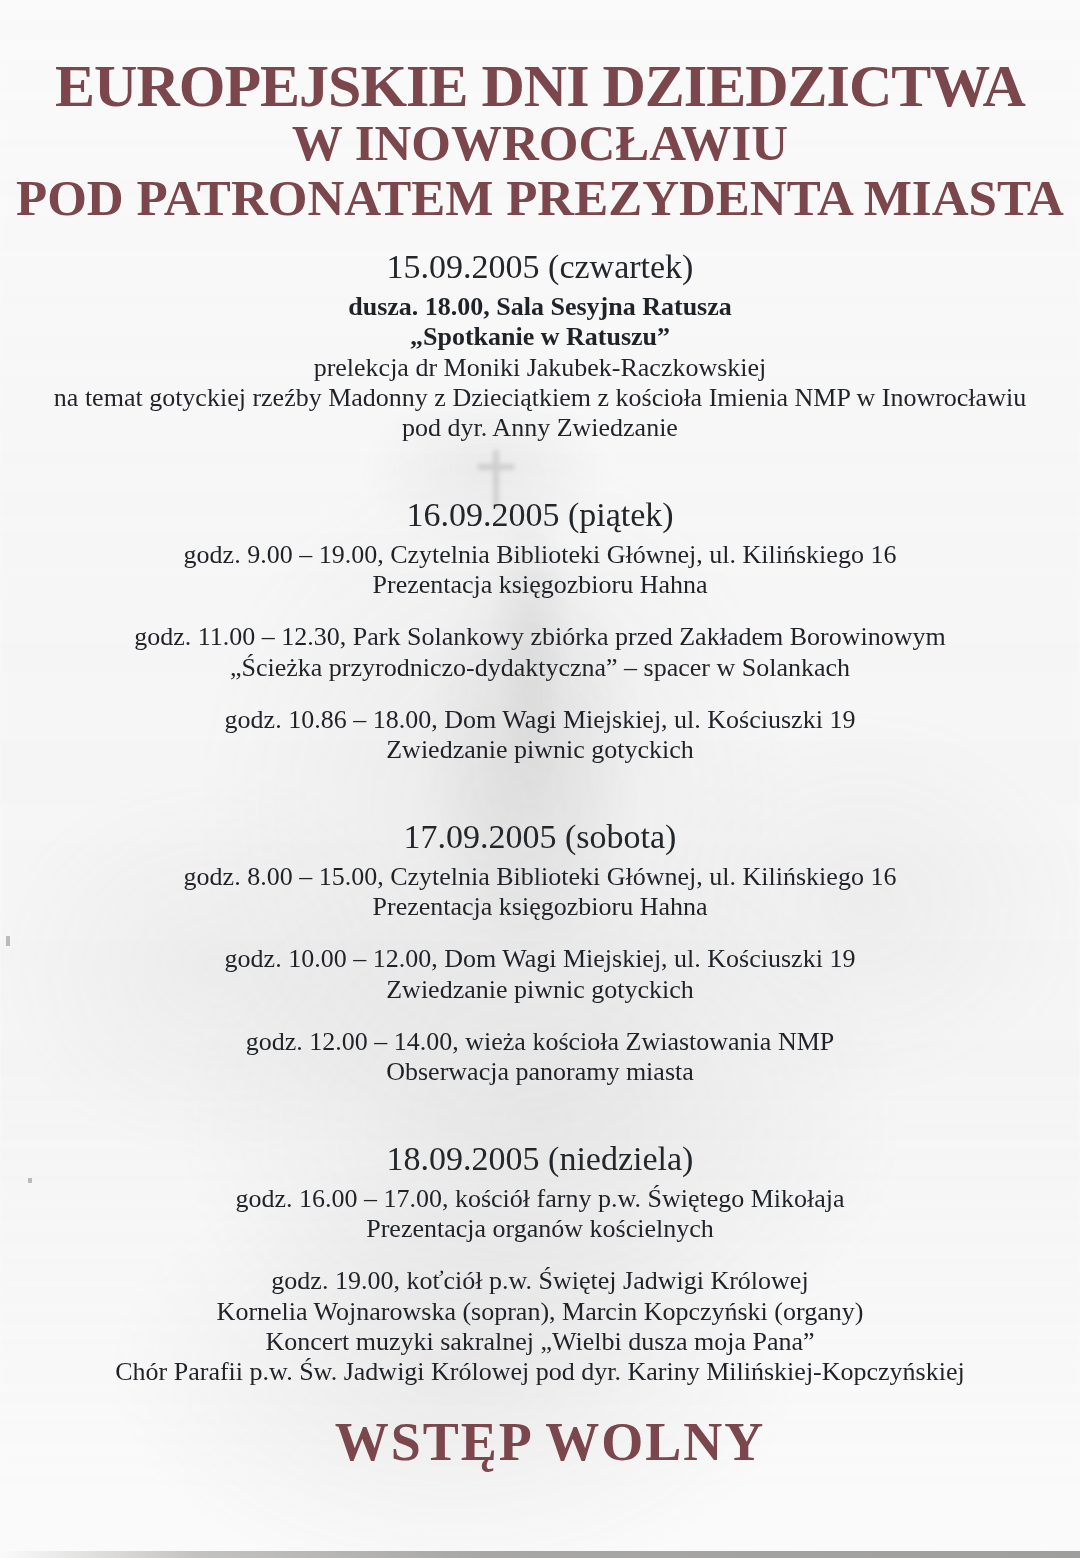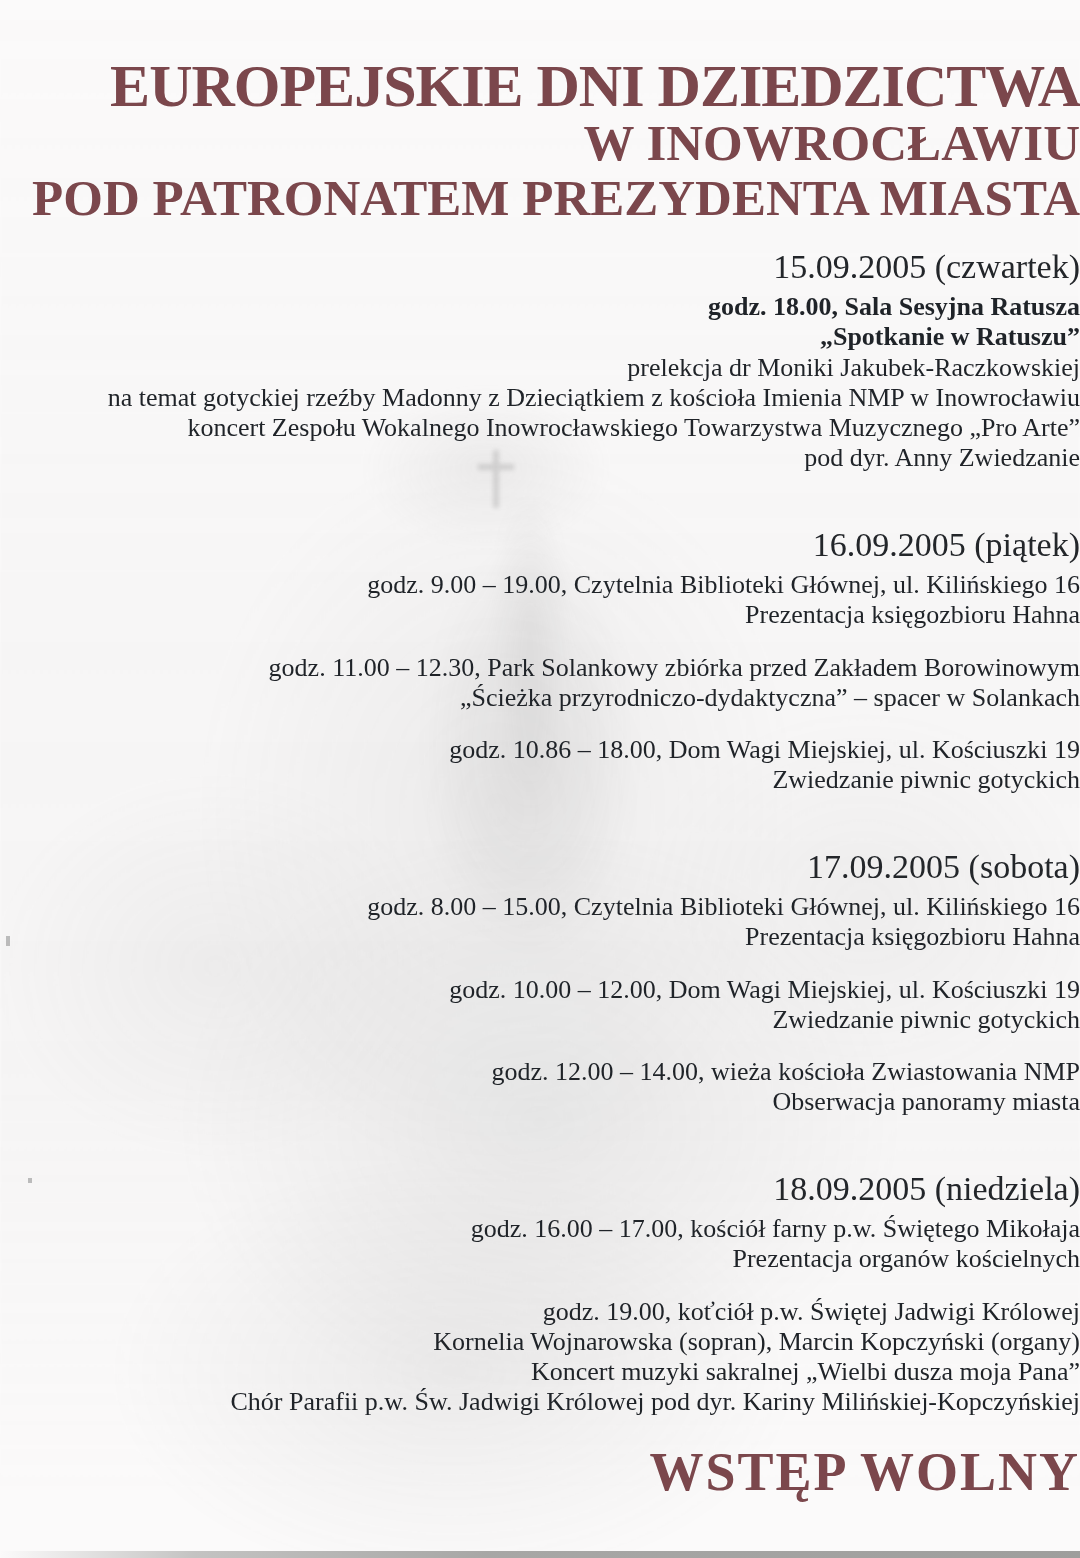--- a/index.html
+++ b/index.html
@@ -43,21 +43,21 @@
     filter:blur(4px);pointer-events:none;
   }
   .speck{position:absolute;background:#8a8a8a;opacity:.55;pointer-events:none;}
   .speck-a{left:6px;top:936px;width:4px;height:10px;}
   .speck-b{left:28px;top:1178px;width:4px;height:5px;}
   .scan-bottom{
     position:absolute;left:0;bottom:0;width:100%;height:7px;
     background:linear-gradient(90deg, rgba(150,150,148,0) 0%, rgba(150,150,148,.55) 18%, rgba(140,140,138,.75) 45%, rgba(135,135,133,.8) 100%);
   }
 
-  .poster{position:relative;text-align:right;padding-top:56px;}
+  .poster{position:relative;text-align:center;padding-top:56px;}
 
   .title-main{
     color:var(--accent);
     font-weight:bold;
     font-size:60px;
     line-height:1.0;
     letter-spacing:-1px;
   }
   .title-sub{
     color:var(--accent);
@@ -106,25 +106,24 @@
 
 <div class="poster">
   <div class="title-main">EUROPEJSKIE DNI DZIEDZICTWA</div>
   <div class="title-sub">W INOWROCŁAWIU</div>
   <div class="title-sub">POD PATRONATEM PREZYDENTA MIASTA</div>
 
   <div class="sections">
       <section class="event-section">
         <div class="date-header">15.09.2005 (czwartek)</div>
         <div class="event">
-          <p class="line bold">godz. 18.00, Sala Sesyjna Ratusza</p>
+          <p class="line bold">dusza. 18.00, Sala Sesyjna Ratusza</p>
           <p class="line bold">„Spotkanie w Ratuszu”</p>
           <p class="line">prelekcja dr Moniki Jakubek-Raczkowskiej</p>
           <p class="line">na temat gotyckiej rzeźby Madonny z Dzieciątkiem z kościoła Imienia NMP w Inowrocławiu</p>
-          <p class="line">koncert Zespołu Wokalnego Inowrocławskiego Towarzystwa Muzycznego „Pro Arte”</p>
           <p class="line">pod dyr. Anny Zwiedzanie</p>
         </div>
       </section>
       <section class="event-section">
         <div class="date-header">16.09.2005 (piątek)</div>
         <div class="event">
           <p class="line">godz. 9.00 – 19.00, Czytelnia Biblioteki Głównej, ul. Kilińskiego 16</p>
           <p class="line">Prezentacja księgozbioru Hahna</p>
         </div>
         <div class="event">

